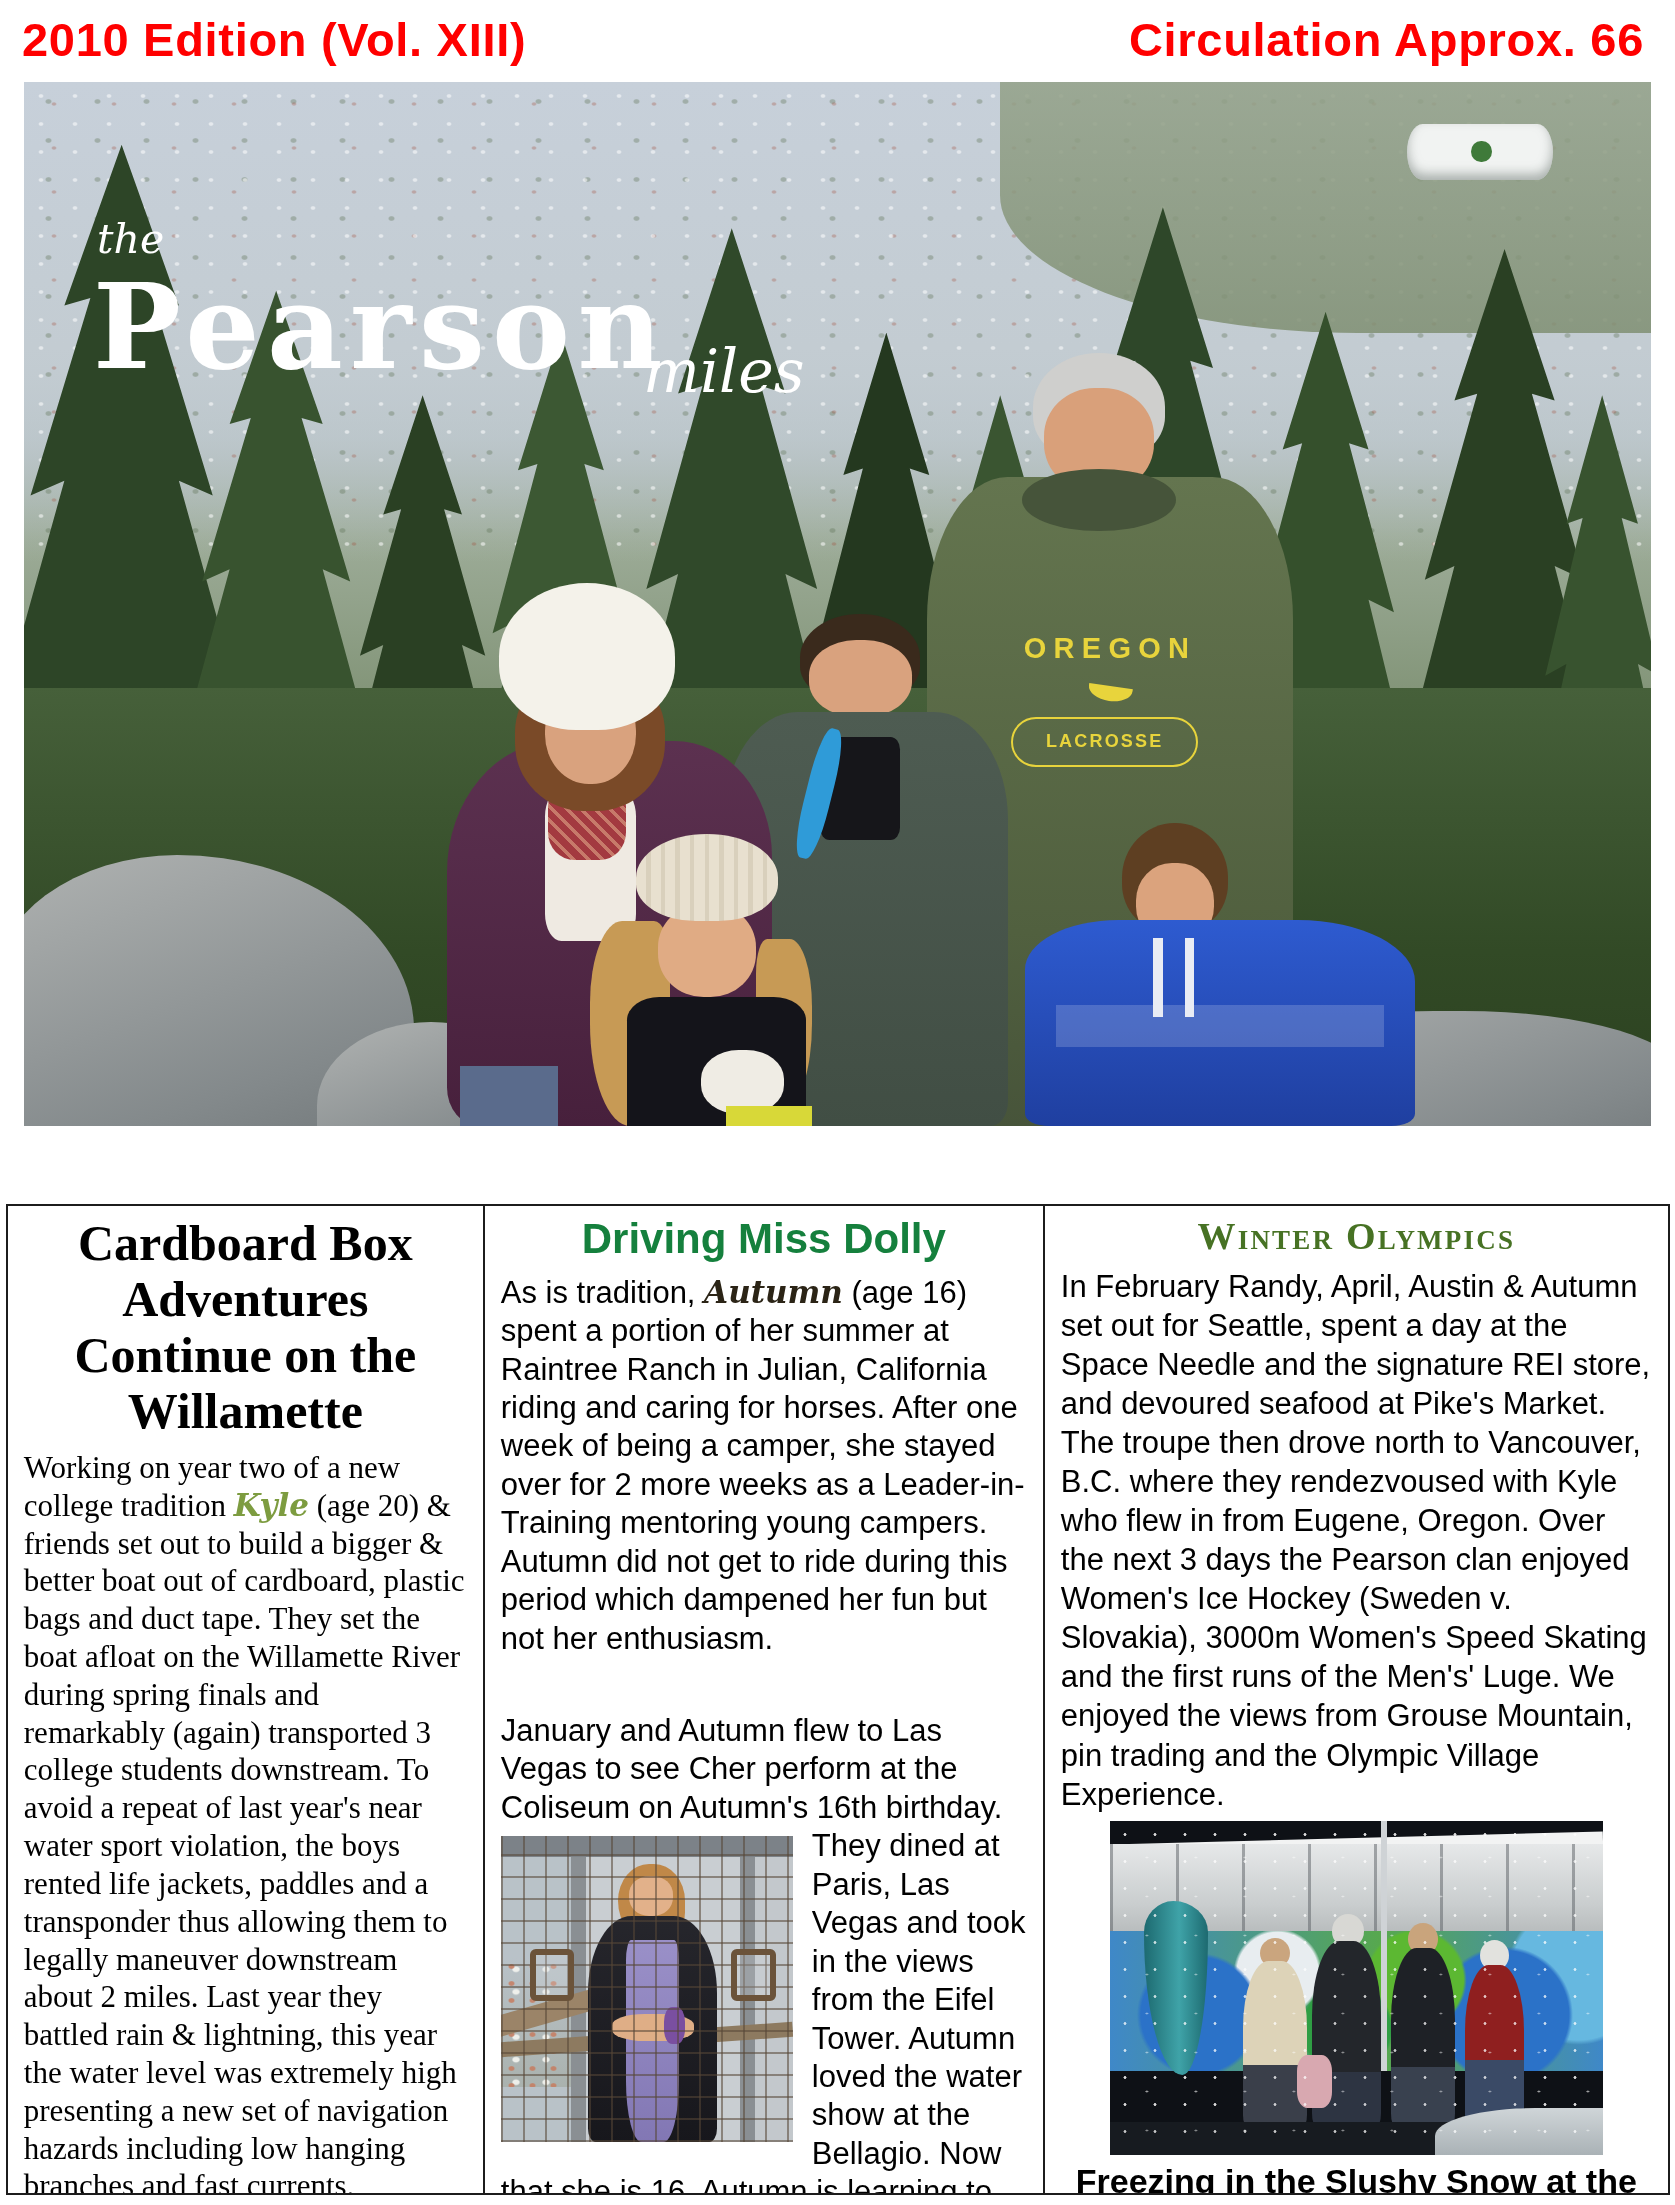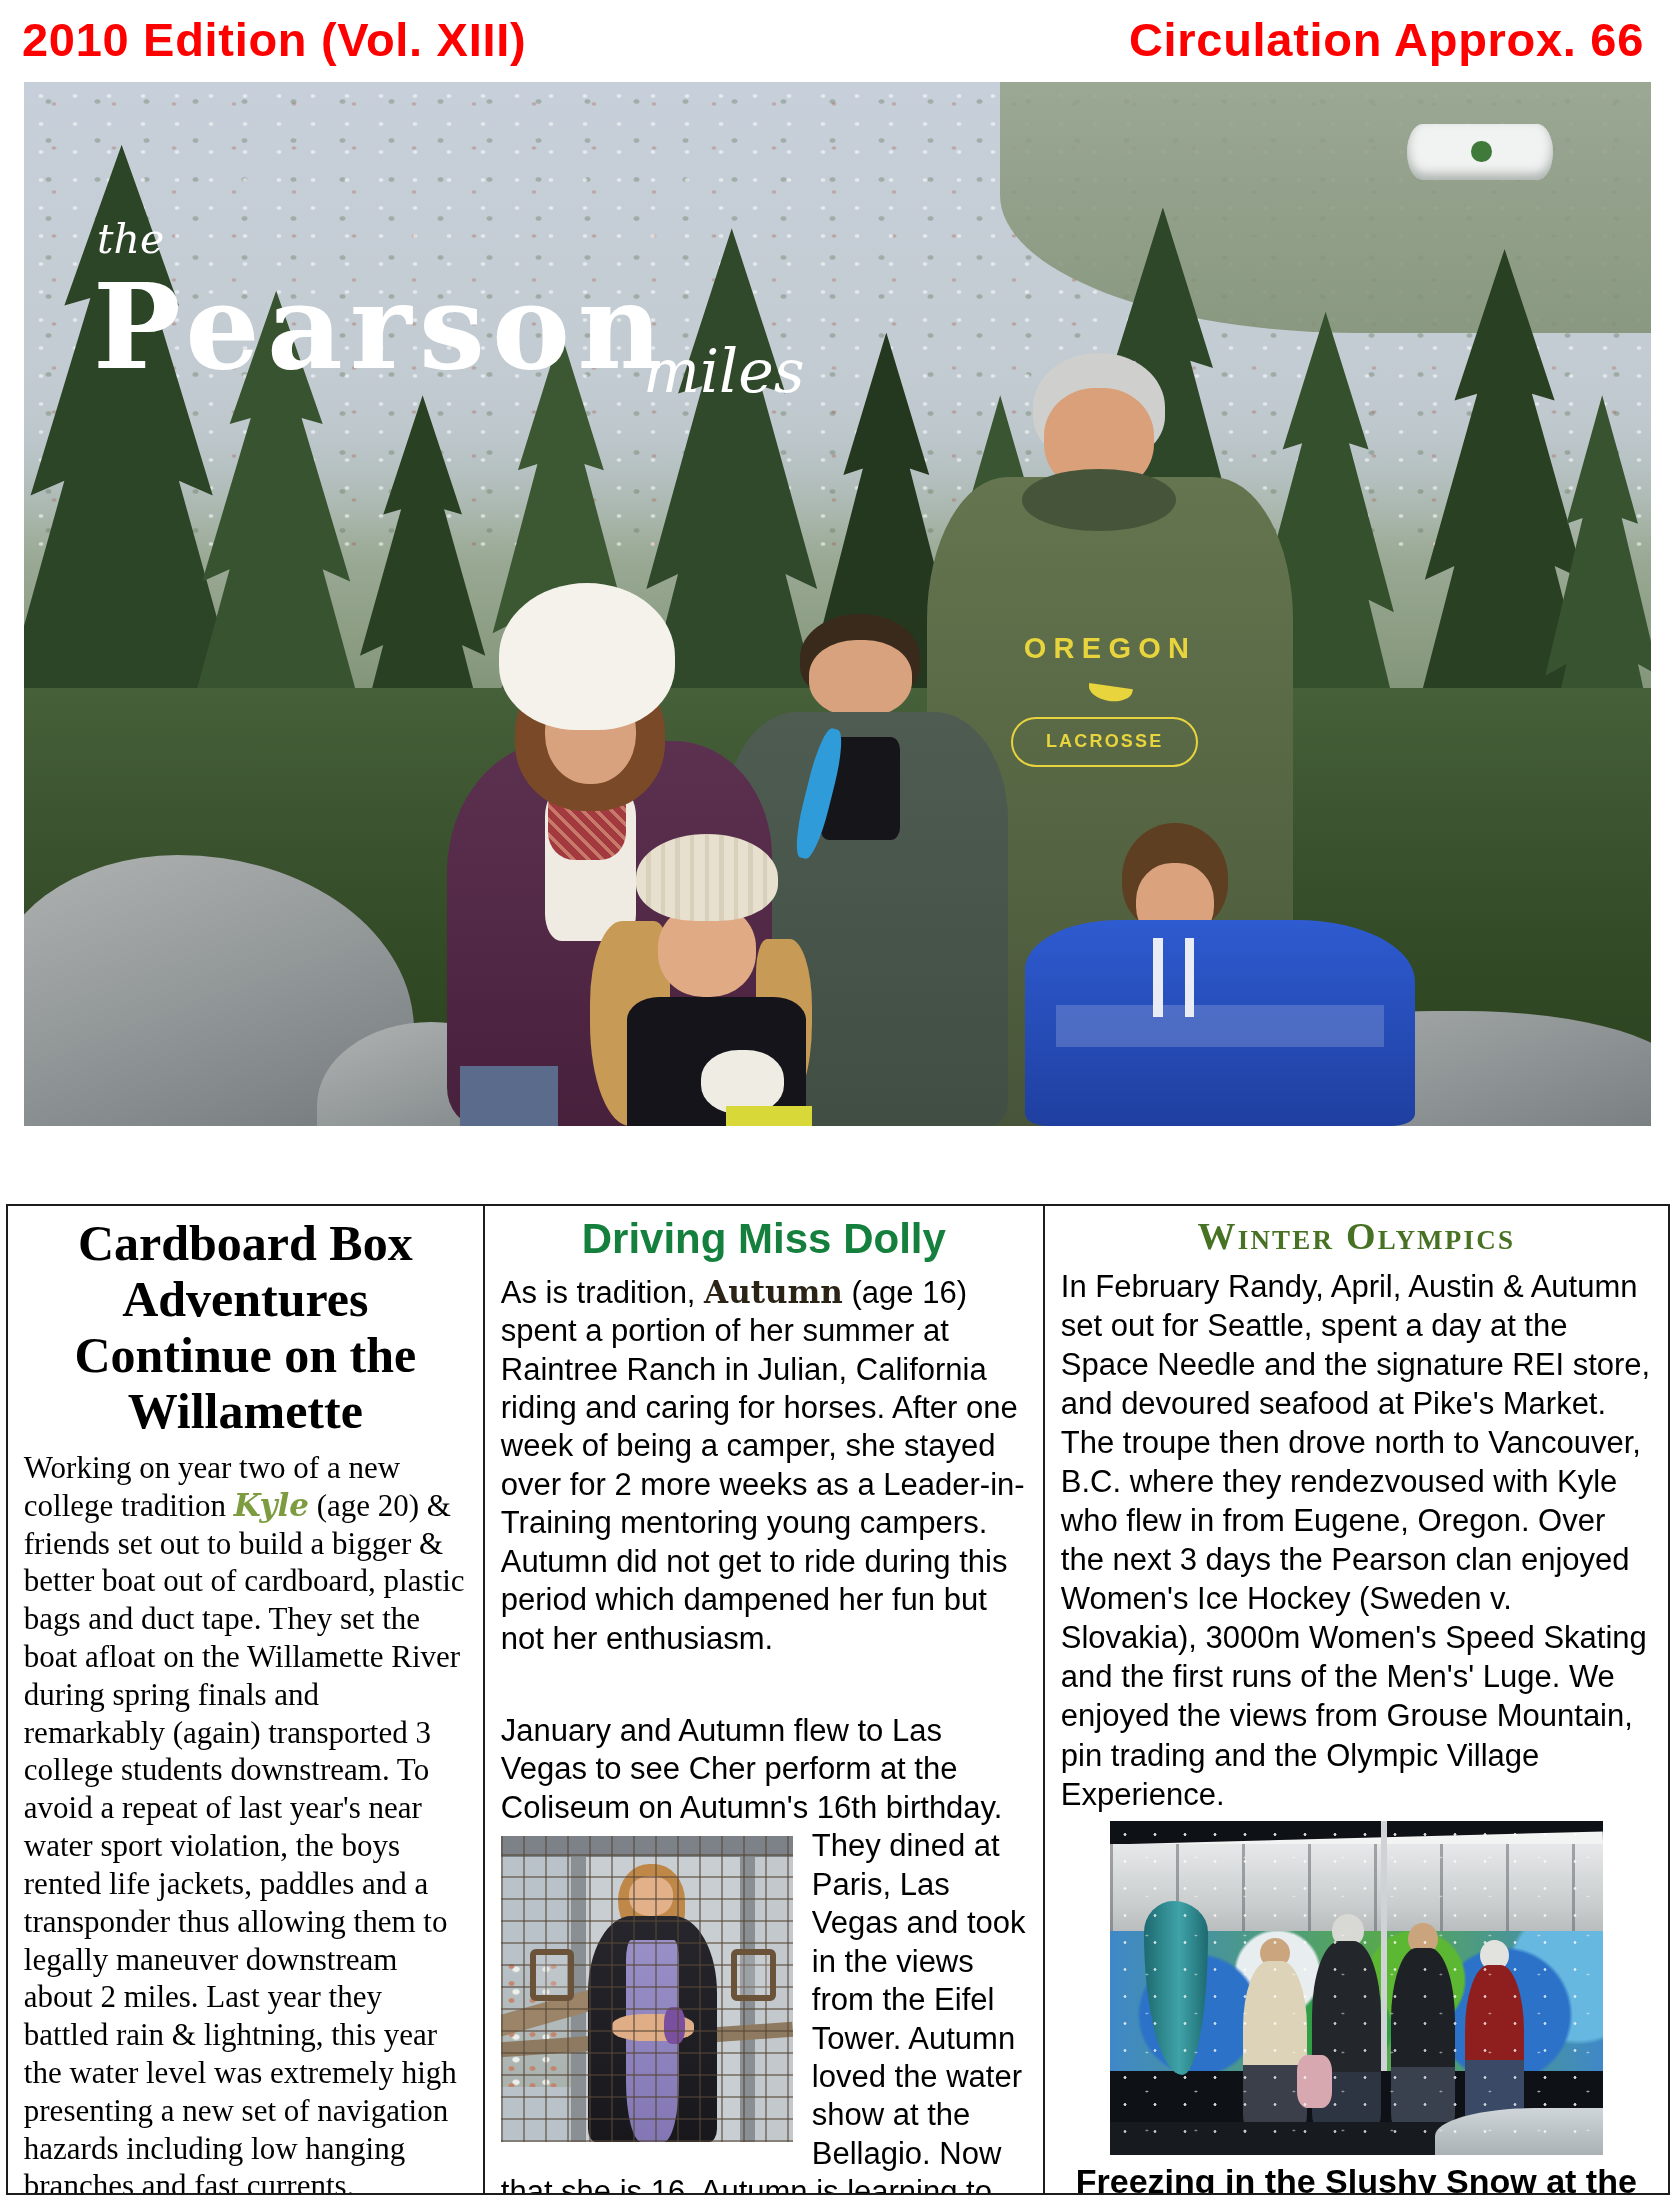--- a/index.html
+++ b/index.html
@@ -49,21 +49,21 @@
       box-sizing:border-box;display:grid;grid-template-columns:477px 560px 1fr;}
   .col{box-sizing:border-box;padding:7.3px 16px 0 16px;overflow:hidden;}
   .col.c1{border-right:2.2px solid #1c1c1c;font-family:"Liberation Serif",serif;font-size:31px;line-height:1.22;}
   .col.c2{border-right:2.2px solid #1c1c1c;font-size:31px;line-height:1.24;}
   .col.c3{font-size:31px;line-height:1.26;}
   .c1 .title{font-weight:bold;font-size:50px;line-height:1.12;text-align:center;margin:1.5px 0 10.2px 0;}
   .c2 .title{font-weight:bold;font-size:42px;text-align:center;color:#15803d;margin:0 0 7.3px 0;}
   .c3 .title{font-family:"Liberation Serif",serif;font-variant:small-caps;font-weight:bold;
       color:#477224;font-size:38px;text-align:center;letter-spacing:2.2px;margin:0 0 5.8px 0;}
   .script-green{font-family:"DejaVu Serif",serif;font-style:italic;font-weight:bold;color:#7d9c40;}
-  .script-brown{font-family:"DejaVu Serif",serif;font-weight:bold;color:#2b2416;}
+  .script-brown{font-family:"DejaVu Serif",serif;font-style:italic;font-weight:bold;color:#2b2416;}
   .c2 p,.c3 p{margin:0;}
   .p-gap{margin-top:54px !important;}
   
   .mid-photo{float:left;width:292px;height:306px;margin:8.7px 19px 5.8px 0;position:relative;overflow:hidden;
       background:linear-gradient(90deg,#b9c2c8 0%,#b9c2c8 24%,#8a8f93 24%,#8a8f93 29%,#c9ced2 29%,#c9ced2 82%,#8a8f93 82%,#8a8f93 87%,#c3c8cc 87%);}
   .mp-city{left:0;bottom:18%;width:24%;height:42%;
       background-image:radial-gradient(rgba(200,120,90,.8) 2.2px,transparent 3.6px),radial-gradient(rgba(245,245,240,.9) 2.9px,transparent 4.4px),linear-gradient(180deg,#b9c2c8,#aab2ae);
       background-size:21px 17px,30px 22.6px,100% 100%;}
   .mp-beam{left:0;top:0;width:100%;height:7%;background:#7c8288;}
   .mp-rail{left:-6%;top:50%;width:75%;height:7%;background:#9b8468;transform:rotate(-16deg);}

